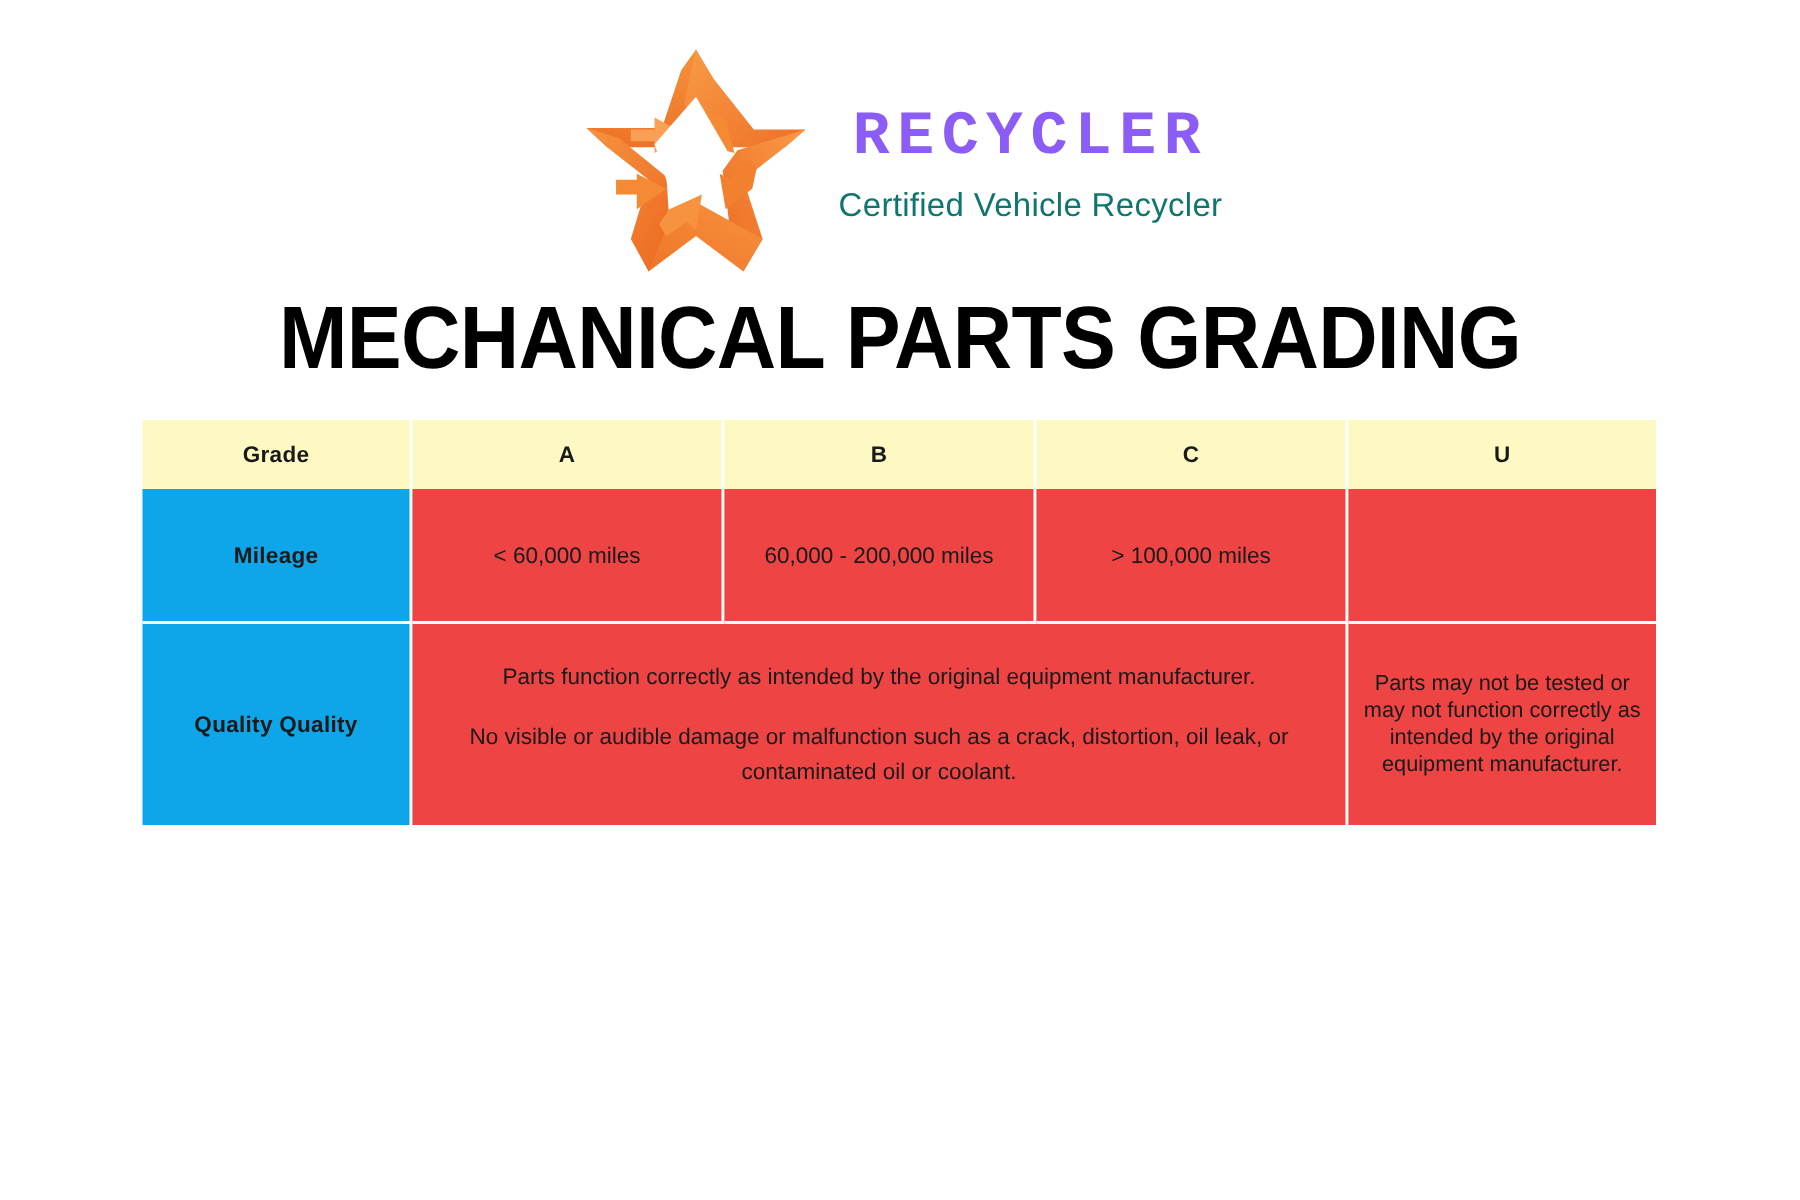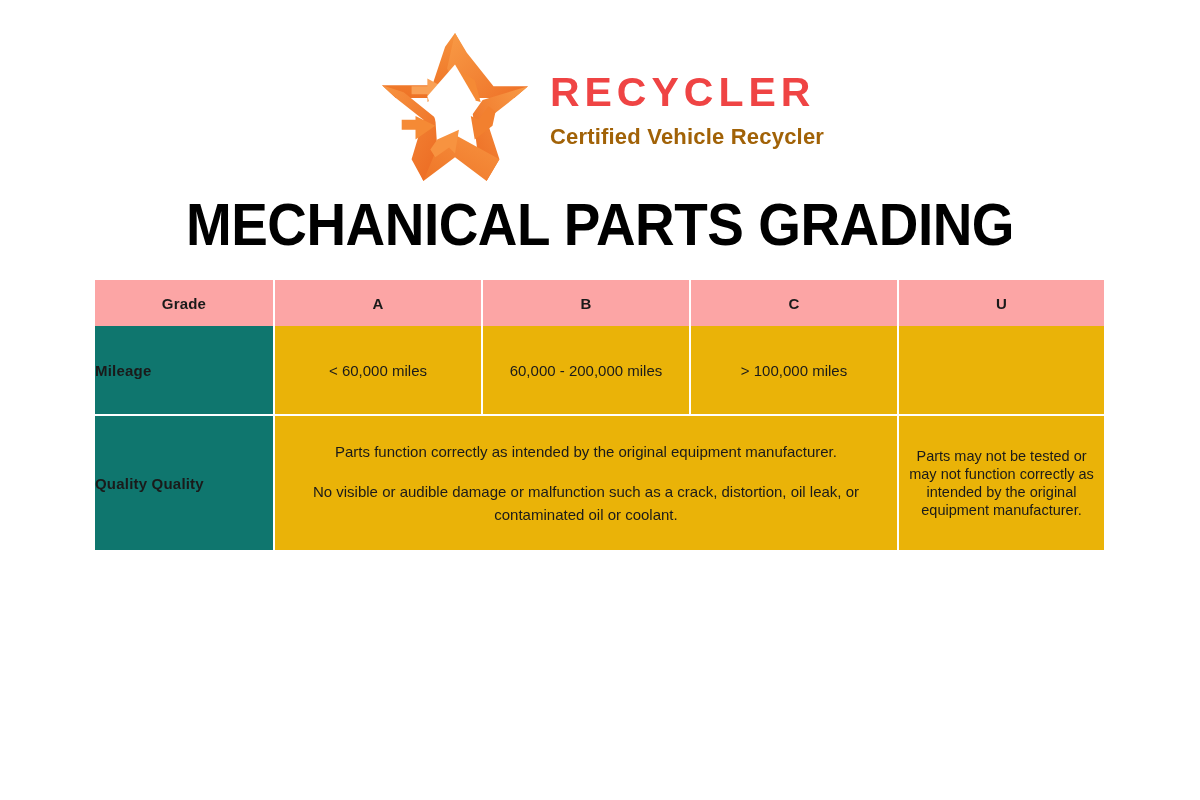--- a/index.html
+++ b/index.html
@@ -33,33 +33,34 @@
     flex: 0 0 auto;
     display: block;
   }
   .logo-words {
     display: flex;
     flex-direction: column;
     justify-content: center;
     padding-top: 6px;
   }
   .logo-wordmark {
-    font-family: Liberation Sans, sans-serif;
+    font-family: Liberation Mono, monospace;
     font-size: 41px;
     font-weight: bold;
     letter-spacing: 5.0px;
-    color: #ef4444;
+    color: #8b5cf6;
     line-height: 1.0;
     white-space: nowrap;
+    text-align: center;
   }
   .logo-tagline {
     font-family: "Liberation Sans", sans-serif;
     font-size: 22px;
-    font-weight: bold;
-    color: #a16207;
+    font-weight: normal;
+    color: #0f766e;
     line-height: 1.0;
     margin-top: 13px;
     letter-spacing: 0.2px;
     white-space: nowrap;
   }
 
   
   .page-title {
     position: absolute;
     left: 0;
@@ -98,38 +99,38 @@
   .grading-table tr > *:last-child { border-right: none; }
   .grading-table tr:last-child > * { border-bottom: none; }
 
   .col-grade  { width: 180px; }
   .col-a      { width: 208px; }
   .col-b      { width: 208px; }
   .col-c      { width: 208px; }
   .col-u      { width: 205px; }
 
   th.hdr {
-    background: #fca5a5;
+    background: #fef9c3;
     height: 46px;
     font-size: 15px;
     font-weight: bold;
     text-align: center;
     letter-spacing: 0.2px;
   }
 
   td.rowhdr {
-    background: #0f766e;
+    background: #0ea5e9;
     font-size: 15px;
     font-weight: bold;
-    text-align: left;
+    text-align: center;
     letter-spacing: 0.2px;
   }
 
   td.cell {
-    background: #eab308;
+    background: #ef4444;
     font-size: 15px;
     font-weight: normal;
     text-align: center;
   }
 
   tr.row-mileage td { height: 88px; }
   tr.row-quality td { height: 134px; }
 
   td.cell-wide {
     padding: 0 22px;

